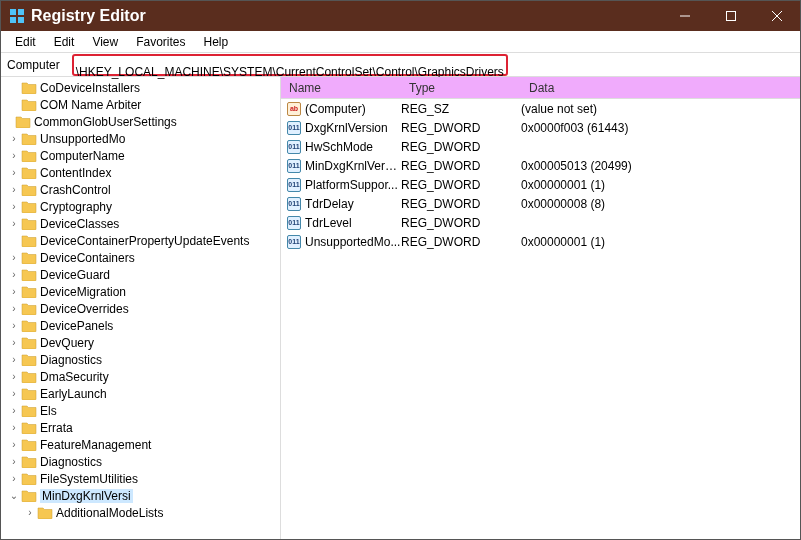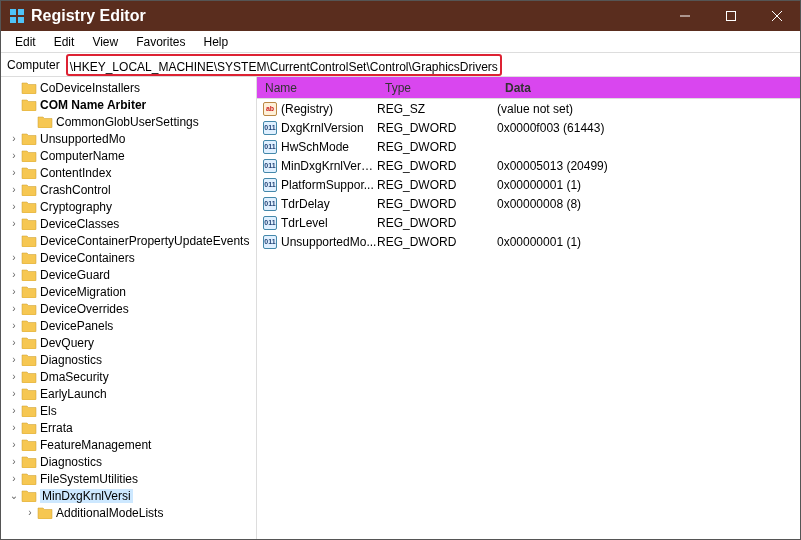--- a/index.html
+++ b/index.html
@@ -6,33 +6,33 @@
   body { width: 801px; height: 540px; background: #fff; display: flex; flex-direction: column; border: 1px solid #555; }
   .titlebar { height: 30px; background: #5a2d1e; color: #fff; display: flex; align-items: center; }
   .titlebar .icon { width: 16px; height: 16px; margin: 0 6px 0 8px; display: flex; align-items: center; justify-content: center; }
   .titlebar .title { flex: 1; font-size: 16px; font-weight: bold; }
   .winbtns { display: flex; height: 100%; }
   .winbtn { width: 46px; display: flex; align-items: center; justify-content: center; color: #fff; }
   .winbtn svg { stroke: #fff; stroke-width: 1; fill: none; }
   .menubar { height: 22px; background: #fff; border-bottom: 1px solid #ddd; display: flex; align-items: center; padding-left: 6px; gap: 2px; }
   .menuitem { padding: 2px 8px; cursor: default; }
   .addrbar { height: 24px; display: flex; align-items: center; padding: 2px 6px; border-bottom: 1px solid #ddd; }
-  .addrlabel { margin-right: 8px; }
-  .addrhl { border: 2px solid #d23; border-radius: 3px; padding: 0 2px; height: 22px; display: flex; align-items: flex-end; margin-left: -2px; }
+  .addrlabel { margin-right: 14px; }
+  .addrhl { border: 2px solid #d23; border-radius: 3px; padding: 9px 2px; height: 22px; display: flex; align-items: flex-start; margin-left: -2px; }
   .main { flex: 1; display: flex; overflow: hidden; }
-  .tree { width: 256px; border-right: 1px solid #ddd; overflow-y: auto; padding: 2px 0; }
+  .tree { width: 280px; border-right: 1px solid #ddd; overflow-y: auto; padding: 2px 0; }
   .node { display: flex; align-items: center; height: 17px; padding-left: 6px; cursor: default; }
   .node .exp { width: 14px; text-align: center; color: #666; font-size: 10px; }
   .node .fldr { width: 16px; height: 13px; margin-right: 3px; }
   .node.sel .lbl { background: #cde8ff; padding: 0 2px; }
   .folder-svg { fill: #f6c752; stroke: #c89a2c; stroke-width: 0.5; }
   .list { flex: 1; overflow: auto; }
-  .listhdr { display: flex; border-bottom: 1px solid #ddd; height: 22px; align-items: center; position: sticky; top: 0; background: #d946ef; }
+  .listhdr { display: flex; border-bottom: 1px solid #ddd; height: 22px; align-items: center; position: sticky; top: 0; background: #f0abfc; }
   .listhdr .col { padding-left: 8px; color: #333; }
-  .col-n { width: 120px; } .col-t { width: 120px; } .col-d { flex: 1; font-weight: bold; }
+  .col-n { width: 120px; } .col-t { width: 120px; } .col-d { flex: 1; }
   .row { display: flex; height: 19px; align-items: center; }
   .row .ic { width: 18px; display: flex; justify-content: center; margin-left: 4px; margin-right: 2px; }
   .row .c-n { width: 96px; overflow: hidden; text-overflow: ellipsis; white-space: nowrap; }
   .row .c-t { width: 120px; }
   .row .c-d { flex: 1; }
   .ic-sz { width: 14px; height: 14px; border: 1px solid #b84; background: #fff0d8; font-size: 7px; font-weight: bold; color: #c22; display: flex; align-items: center; justify-content: center; border-radius: 2px; }
   .ic-dw { width: 14px; height: 14px; border: 1px solid #48a; background: #e0f0ff; font-size: 7px; font-weight: bold; color: #247; display: flex; align-items: center; justify-content: center; border-radius: 2px; }
 </style>
 </head>
 <body>
@@ -84,28 +84,28 @@
 
 <div class="main">
   <div class="tree" id="tree">
       <div class="node" style="padding-left: 6px;">
         <span class="exp"></span>
         <svg class="fldr" viewBox="0 0 16 13">
           <path class="folder-svg" d="M1 2 h5 l1.5 1.5 H15 v8.5 a1 1 0 0 1 -1 1 H2 a1 1 0 0 1 -1 -1 Z"></path>
         </svg>
         <span class="lbl">CoDeviceInstallers</span>
       </div>
-      <div class="node" style="padding-left: 6px; font-weight: bold;">
+      <div class="node" style="padding-left: 6px;">
         <span class="exp"></span>
         <svg class="fldr" viewBox="0 0 16 13">
           <path class="folder-svg" d="M1 2 h5 l1.5 1.5 H15 v8.5 a1 1 0 0 1 -1 1 H2 a1 1 0 0 1 -1 -1 Z"></path>
         </svg>
         <span class="lbl">COM Name Arbiter</span>
       </div>
-      <div class="node" style="padding-left: 22px;">
+      <div class="node" style="padding-left: 0;">
         <span class="exp"></span>
         <svg class="fldr" viewBox="0 0 16 13">
           <path class="folder-svg" d="M1 2 h5 l1.5 1.5 H15 v8.5 a1 1 0 0 1 -1 1 H2 a1 1 0 0 1 -1 -1 Z"></path>
         </svg>
         <span class="lbl">CommonGlobUserSettings</span>
       </div>
       <div class="node" style="padding-left: 6px;">
         <span class="exp">›</span>
         <svg class="fldr" viewBox="0 0 16 13">
           <path class="folder-svg" d="M1 2 h5 l1.5 1.5 H15 v8.5 a1 1 0 0 1 -1 1 H2 a1 1 0 0 1 -1 -1 Z"></path>
@@ -271,21 +271,21 @@
     <div class="listhdr">
       <div class="col col-n">Name</div>
       <div class="col col-t">Type</div>
       <div class="col col-d">Data</div>
     </div>
     <div id="rows">
         <div class="row">
           <span class="ic">
             <span class="ic-sz">ab</span>
           </span>
-          <span class="c-n">(Registry)</span>
+          <span class="c-n">(Computer)</span>
           <span class="c-t">REG_SZ</span>
           <span class="c-d">(value not set)</span>
         </div>
         <div class="row">
           <span class="ic">
             <span class="ic-dw">011</span>
           </span>
           <span class="c-n">DxgKrnlVersion</span>
           <span class="c-t">REG_DWORD</span>
           <span class="c-d">0x0000f003 (61443)</span>

